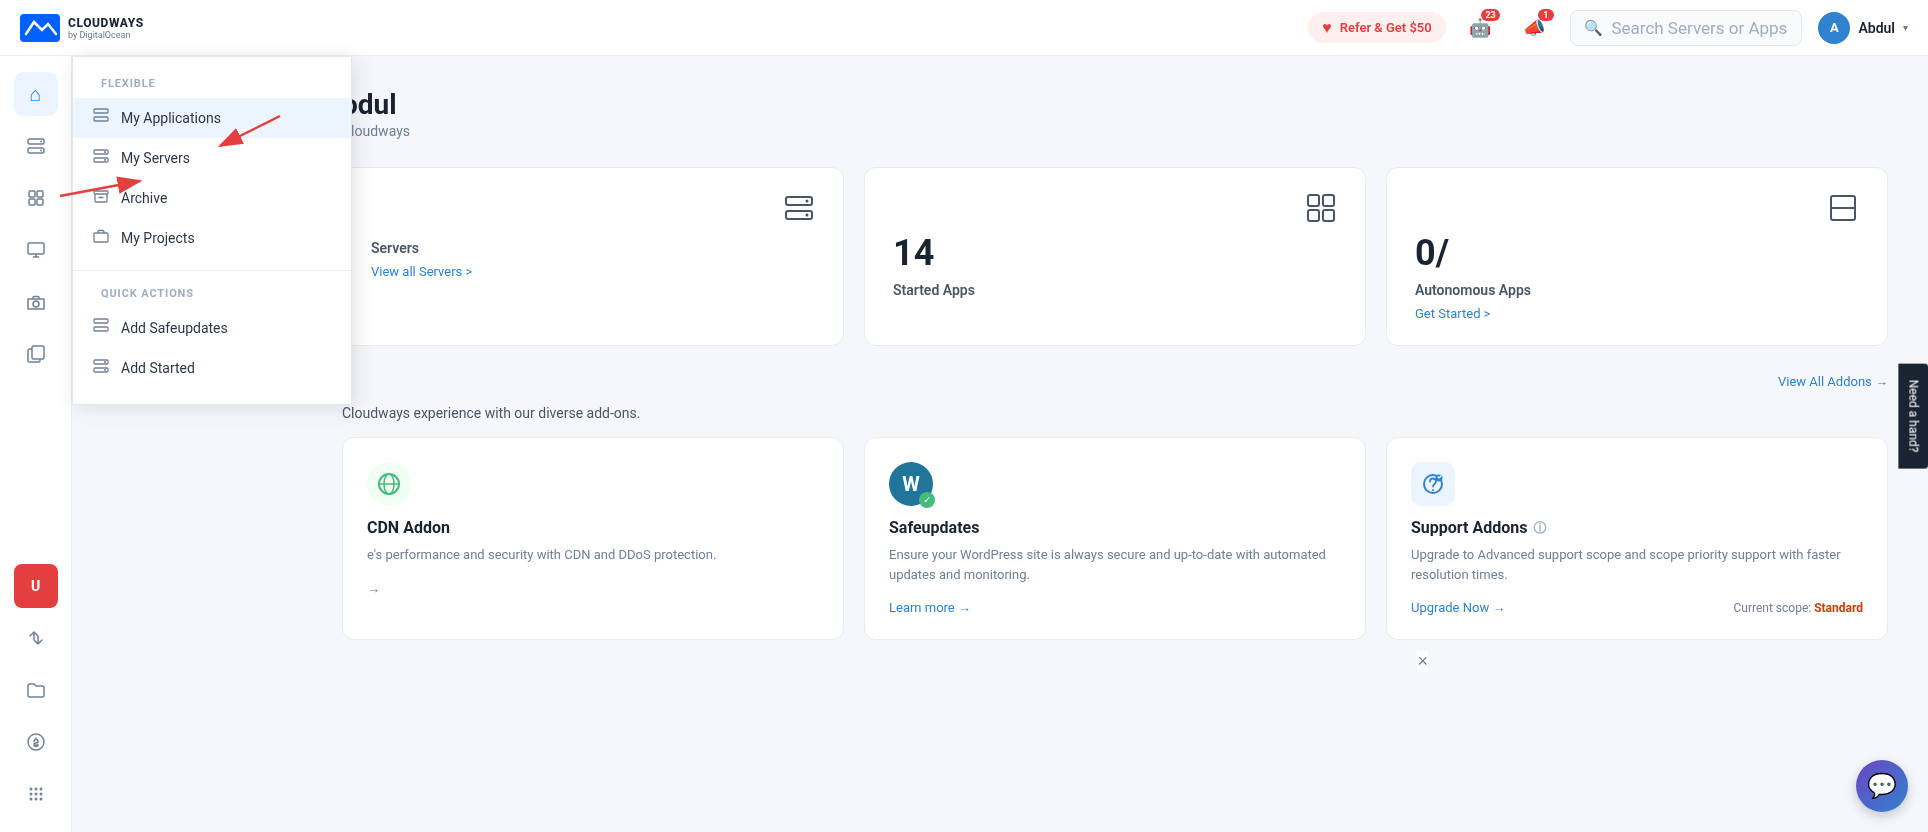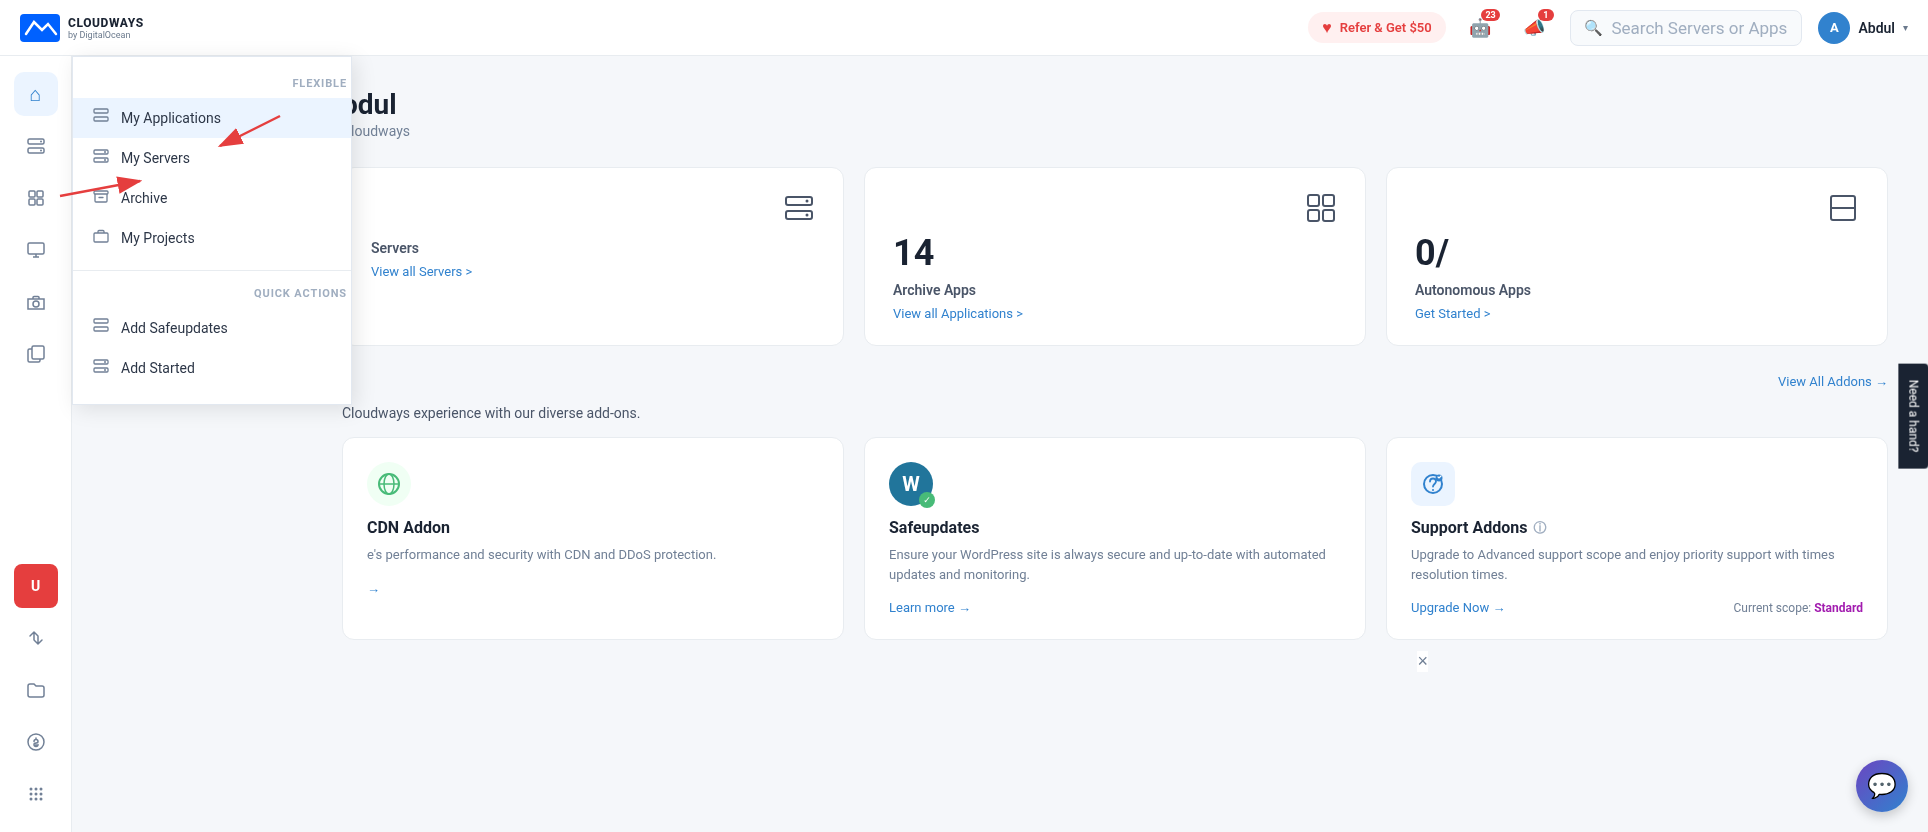--- a/index.html
+++ b/index.html
@@ -76,22 +76,21 @@
     
     .dropdown-menu {
       position: fixed; top: 56px; left: 72px; width: 280px;
       background: #fff; border: 1px solid #e2e8f0; border-radius: 0;
       box-shadow: 4px 4px 20px rgba(0,0,0,0.1); z-index: 200;
       padding: 16px 0;
     }
     .dropdown-section-label {
       font-size: 11px; font-weight: 700; color: #a0aec0;
       text-transform: uppercase; letter-spacing: 0.08em;
-      padding: 4px 4px 8px;
-      text-align: right;
+      padding: 4px 28px 8px;
     }
     .dropdown-item {
       display: flex; align-items: center; gap: 12px;
       padding: 10px 20px; cursor: pointer; font-size: 14px; color: #2d3748;
       transition: background 0.1s;
     }
     .dropdown-item.active { background: #ebf4ff; }
     .dropdown-item-icon { color: #718096; font-size: 16px; }
     .dropdown-divider { height: 1px; background: #e8ecf0; margin: 12px 0; }
 
@@ -137,21 +136,21 @@
     .addon-card {
       background: #fff; border-radius: 12px; padding: 24px;
       border: 1px solid #e8ecf0;
     }
     .addon-icon-wrap { margin-bottom: 12px; }
     .addon-title { font-size: 16px; font-weight: 700; color: #1a2332; margin-bottom: 8px; display: flex; align-items: center; gap: 6px; }
     .addon-desc { font-size: 13px; color: #718096; line-height: 1.5; margin-bottom: 16px; }
     .addon-link { font-size: 13px; color: #3182ce; cursor: pointer; display: flex; align-items: center; gap: 4px; }
     .addon-footer { display: flex; justify-content: space-between; align-items: center; }
     .addon-scope { font-size: 12px; color: #718096; }
-    .addon-scope strong { color: #a21caf; text-align: right; }
+    .addon-scope strong { color: #c2410c; text-align: right; }
     .info-icon { font-size: 13px; color: #a0aec0; }
 
     
     .wp-icon {
       width: 44px; height: 44px; border-radius: 50%;
       background: #21759b; display: flex; align-items: center; justify-content: center;
       color: #fff; font-size: 20px; font-weight: 700; position: relative;
     }
     .wp-badge {
       position: absolute; bottom: -2px; right: -2px;
@@ -426,22 +425,21 @@
         <div class="stat-header">
           <div></div>
           <svg width="32" height="32" viewBox="0 0 32 32" fill="none">
             <rect x="3" y="3" width="11" height="11" rx="2" stroke="#4a5568" stroke-width="2"></rect>
             <rect x="18" y="3" width="11" height="11" rx="2" stroke="#4a5568" stroke-width="2"></rect>
             <rect x="3" y="18" width="11" height="11" rx="2" stroke="#4a5568" stroke-width="2"></rect>
             <rect x="18" y="18" width="11" height="11" rx="2" stroke="#4a5568" stroke-width="2"></rect>
           </svg>
         </div>
         <div class="stat-number">14</div>
-        <div class="stat-label">Archive Apps</div>
-        <a class="stat-link">View all Applications &gt;</a>
+        <div class="stat-label">Started Apps</div>
       </div>
 
       <div class="stat-card">
         <div class="stat-header">
           <div></div>
           <svg width="32" height="32" viewBox="0 0 32 32" fill="none">
             <rect x="4" y="4" width="24" height="24" rx="2" stroke="#4a5568" stroke-width="2"></rect>
             <line x1="4" y1="16" x2="28" y2="16" stroke="#4a5568" stroke-width="2"></line>
           </svg>
         </div>
@@ -494,21 +492,21 @@
               <circle cx="13" cy="19" r="1" fill="#3182ce"></circle>
               <circle cx="19" cy="7" r="3.5" fill="#3182ce"></circle>
               <path d="M18 6l1 1 2-2" stroke="#fff" stroke-width="1.2" stroke-linecap="round"></path>
             </svg>
           </div>
         </div>
         <div class="addon-title">
           <span>Support Addons</span>
           <span class="info-icon">ⓘ</span>
         </div>
-        <div class="addon-desc">Upgrade to Advanced support scope and enjoy priority support with times resolution times.</div>
+        <div class="addon-desc">Upgrade to Advanced support scope and scope priority support with faster resolution times.</div>
         <div class="addon-footer">
           <div class="addon-link">Upgrade Now →</div>
           <div class="addon-scope">
             <span>Current scope:</span>
             <strong>Standard</strong>
           </div>
         </div>
       </div>
     </div>
   </div>

